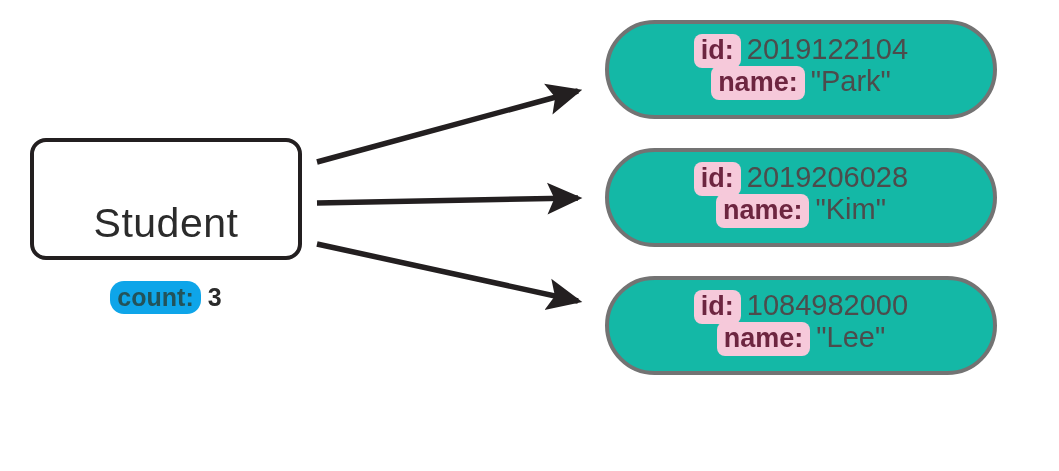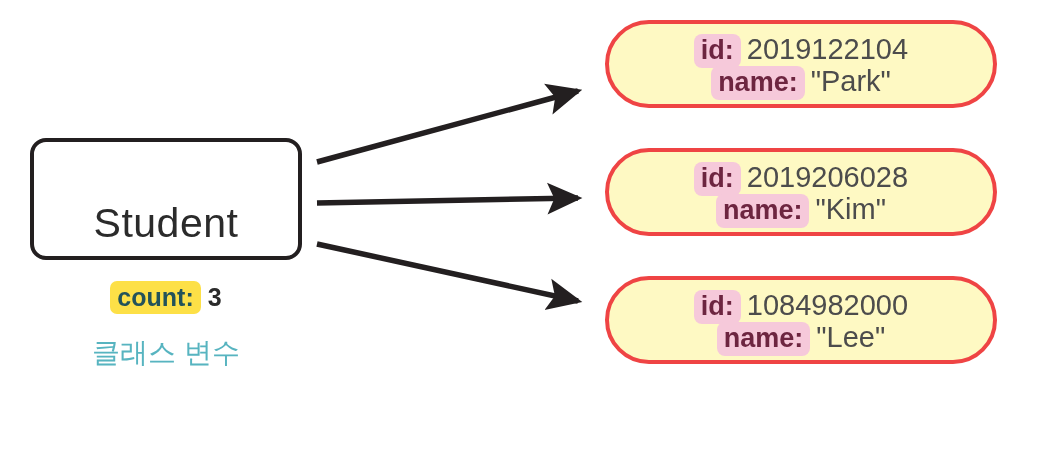--- a/index.html
+++ b/index.html
@@ -44,23 +44,23 @@
   
   .class-var-row {
     position: absolute;
     left: 30px;
     top: 283px;
     width: 272px;
     text-align: center;
     white-space: nowrap;
   }
   .hl-teal {
-    background: #fde047;
+    background: #0ea5e9;
     color: #23535a;
-    border-radius: 7px;
+    border-radius: 14px;
     padding: 2px 7px 3px 7px;
     font-size: 25px;
     font-weight: 700;
   }
   .val-dark {
     color: #2b2b2b;
     font-size: 25px;
     font-weight: 700;
     margin-left: 7px;
   }
@@ -74,24 +74,24 @@
     color: #57b4c0;
     white-space: nowrap;
   }
 
   
   .capsule {
     position: absolute;
     left: 605px;
     width: 392px;
     box-sizing: border-box;
-    border: 4px solid #ef4444;
+    border: 4px solid #737373;
     border-radius: 60px;
-    background: #fef9c3;
-    padding: 9px 0 6px 0;
+    background: #14b8a6;
+    padding: 9px 0 17px 0;
   }
   .capsule-line {
     display: block;
     text-align: center;
     white-space: nowrap;
     line-height: 1.12;
   }
   .hl-pink {
     background: #f6c9da;
     color: #6d2540;
@@ -145,21 +145,20 @@
   </svg>
 
   <div class="class-box">
     <span class="class-box-label">Student</span>
   </div>
 
   <div class="class-var-row">
     <span class="hl-teal">count:</span><span class="val-dark">3</span>
   </div>
 
-  <div class="caption-teal">클래스 변수</div>
 
   <div class="capsule" style="top:20px;">
     <span class="capsule-line">
       <span class="hl-pink">id:</span><span class="val-grey">2019122104</span>
     </span>
     <span class="capsule-line">
       <span class="hl-pink">name:</span><span class="val-grey">"Park"</span>
     </span>
   </div>
 

